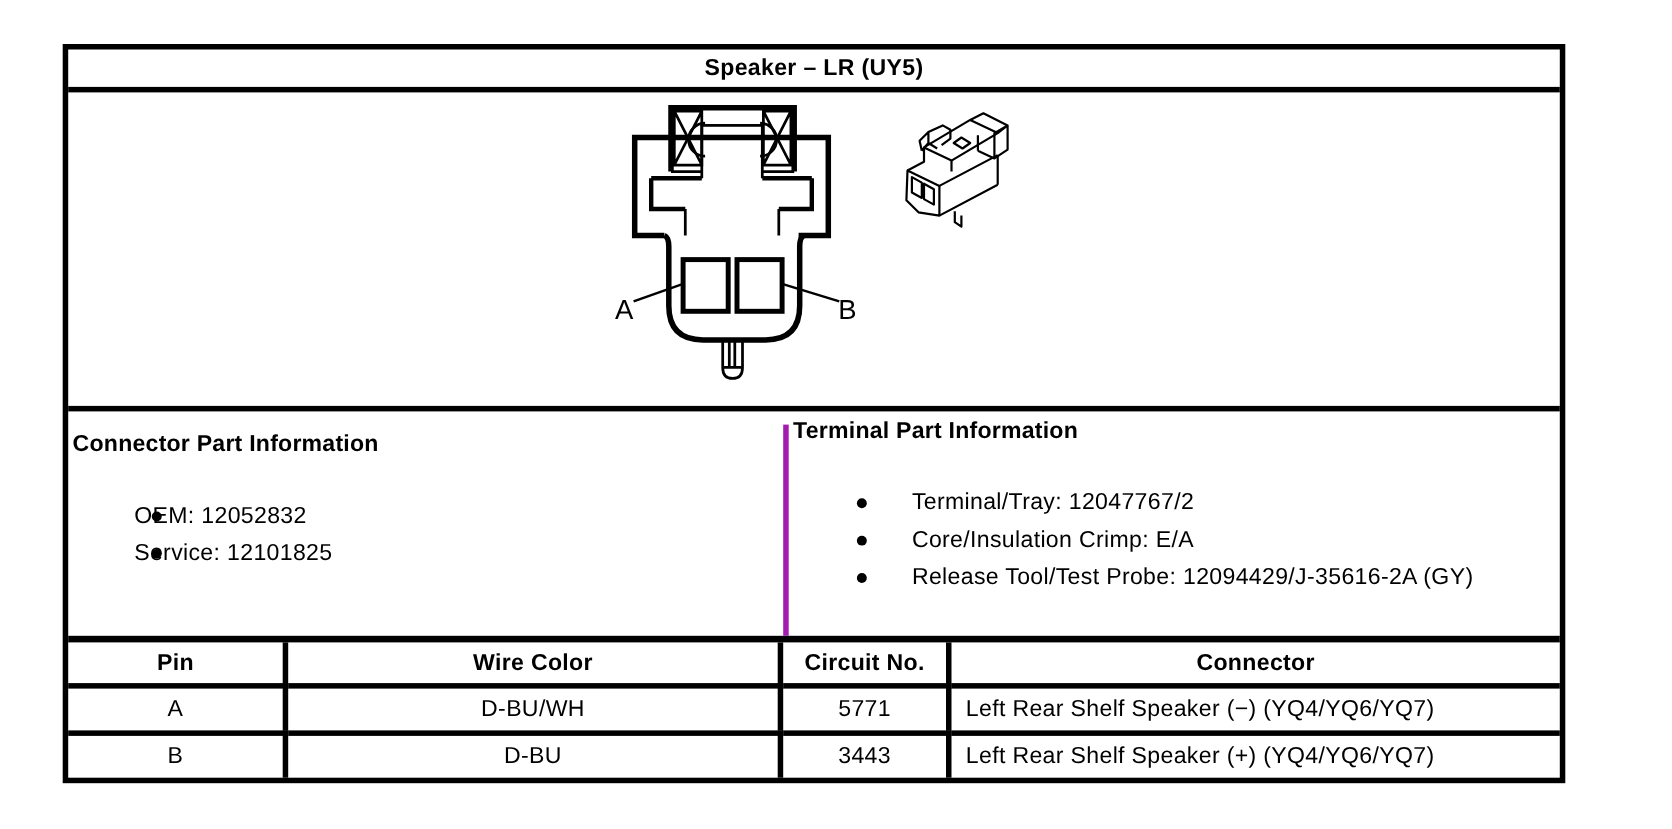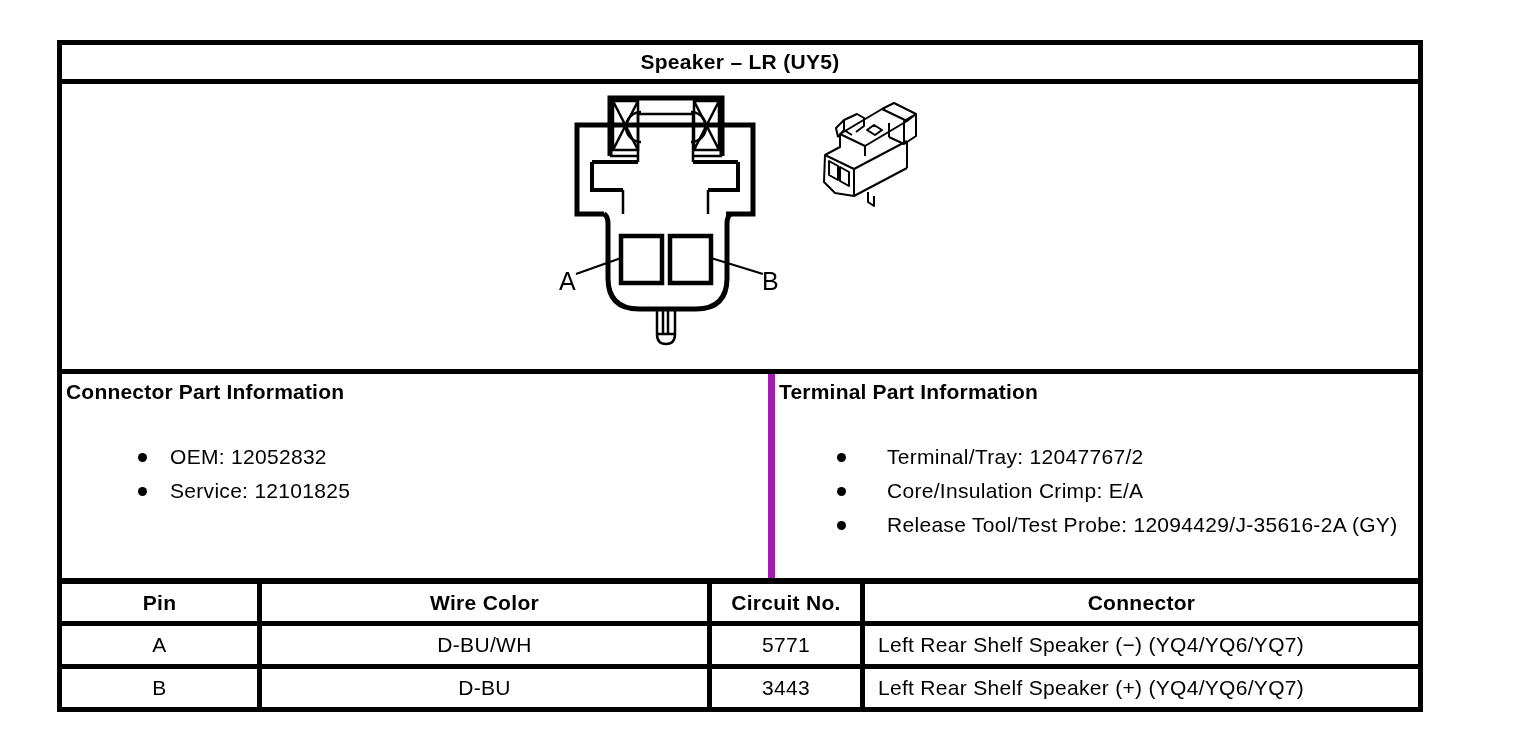--- a/index.html
+++ b/index.html
@@ -24,29 +24,29 @@
     position:relative;
   }
   .svg-front { position:absolute; left:493px; top:8px; }
   .svg-iso   { position:absolute; left:748px; top:8px; }
   .diagram-row svg text {
     font-family:"Liberation Sans", sans-serif;
     font-size:25px; fill:#000;
   }
   .info-row { height:204px; border-bottom:6px solid #000; display:flex; }
   .info-cell { box-sizing:border-box; padding-top:4px; overflow:hidden; }
-  .info-cell.connector { width:713px; border-right:7px solid #a21caf; }
+  .info-cell.connector { width:655px; border-right:5px solid #a21caf;margin-top:12px; }
   .info-cell.terminal  { flex:1; }
   .info-heading {
     font-size:21px; font-weight:bold;
     padding:2px 0 0 4px; letter-spacing:0.2px; white-space:nowrap;
   }
   .info-list { margin:36px 0 0 0; padding:0; list-style:none; }
   .info-list li {
-    position:relative; padding-left:108px;
+    position:relative; padding-left:60px;
     line-height:34px; font-size:21px; letter-spacing:0.3px; white-space:nowrap;
   }
   .info-list li::before {
     content:""; position:absolute; left:76px; top:13px;
     width:9px; height:9px; background:#000; border-radius:50%;
   }
   .info-cell.terminal .info-list li { padding-left:112px; }
   .info-cell.terminal .info-list li::before { left:62px; }
   .pin-table {
     display:grid;

